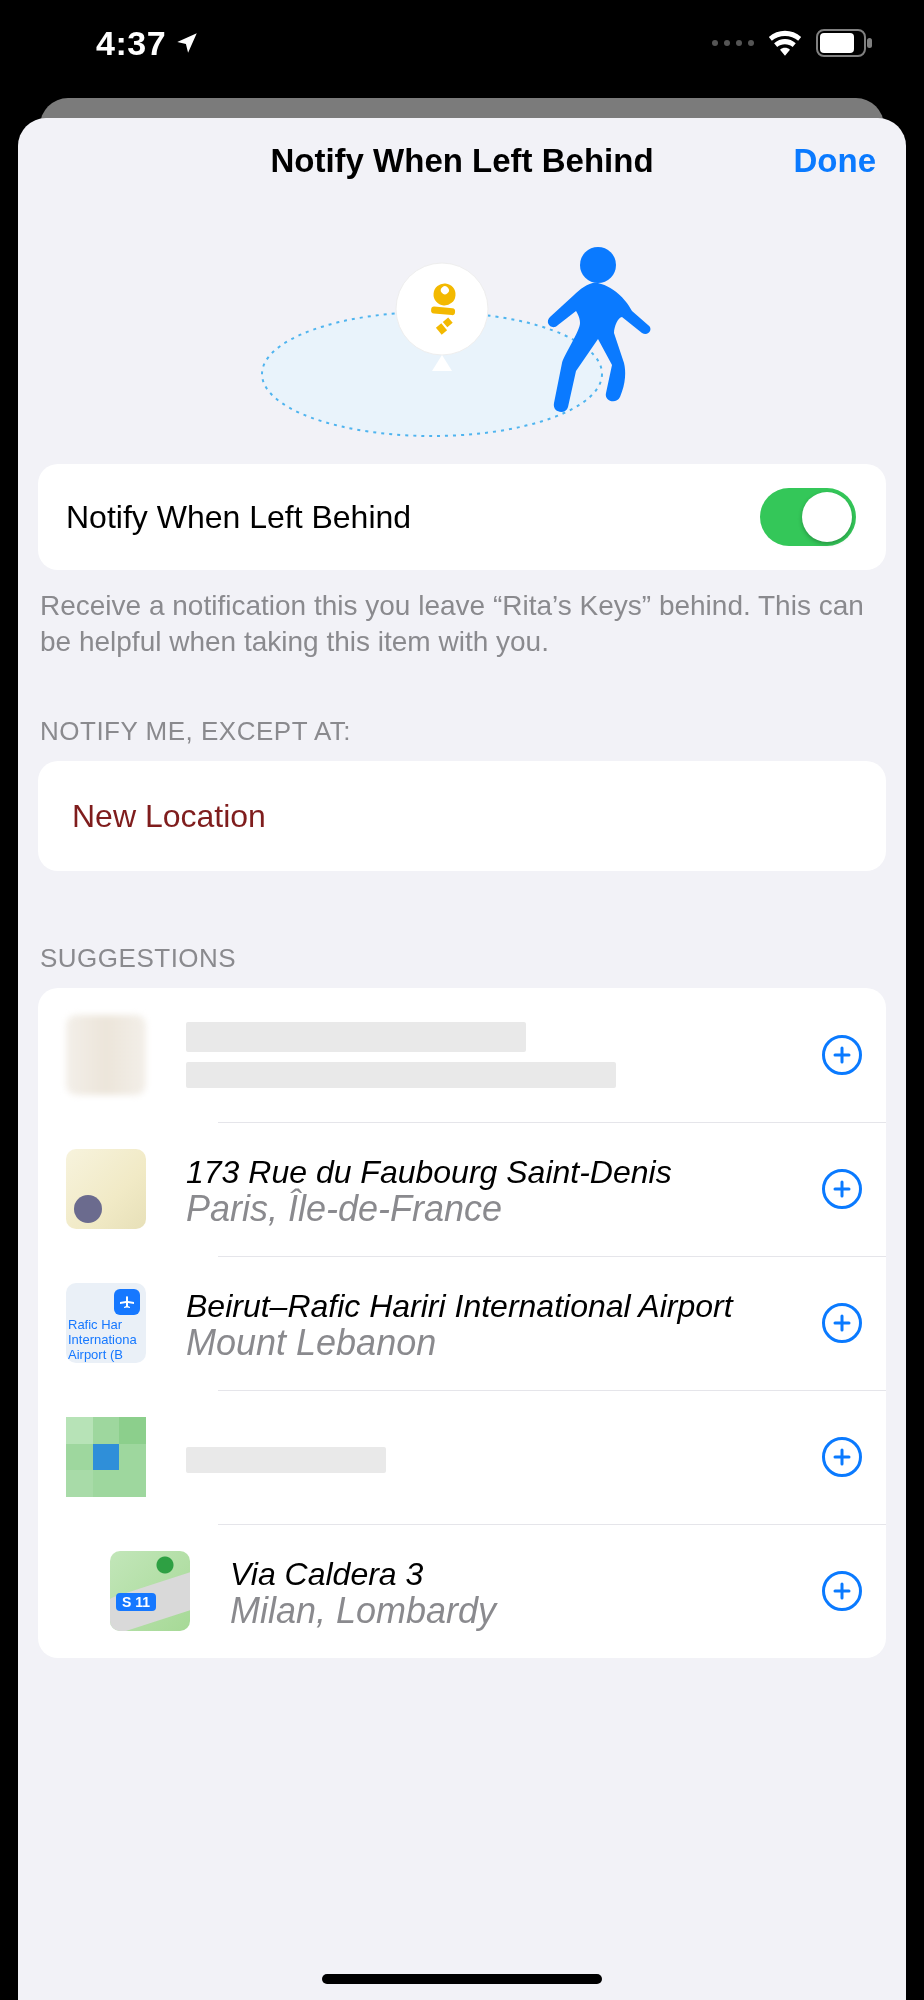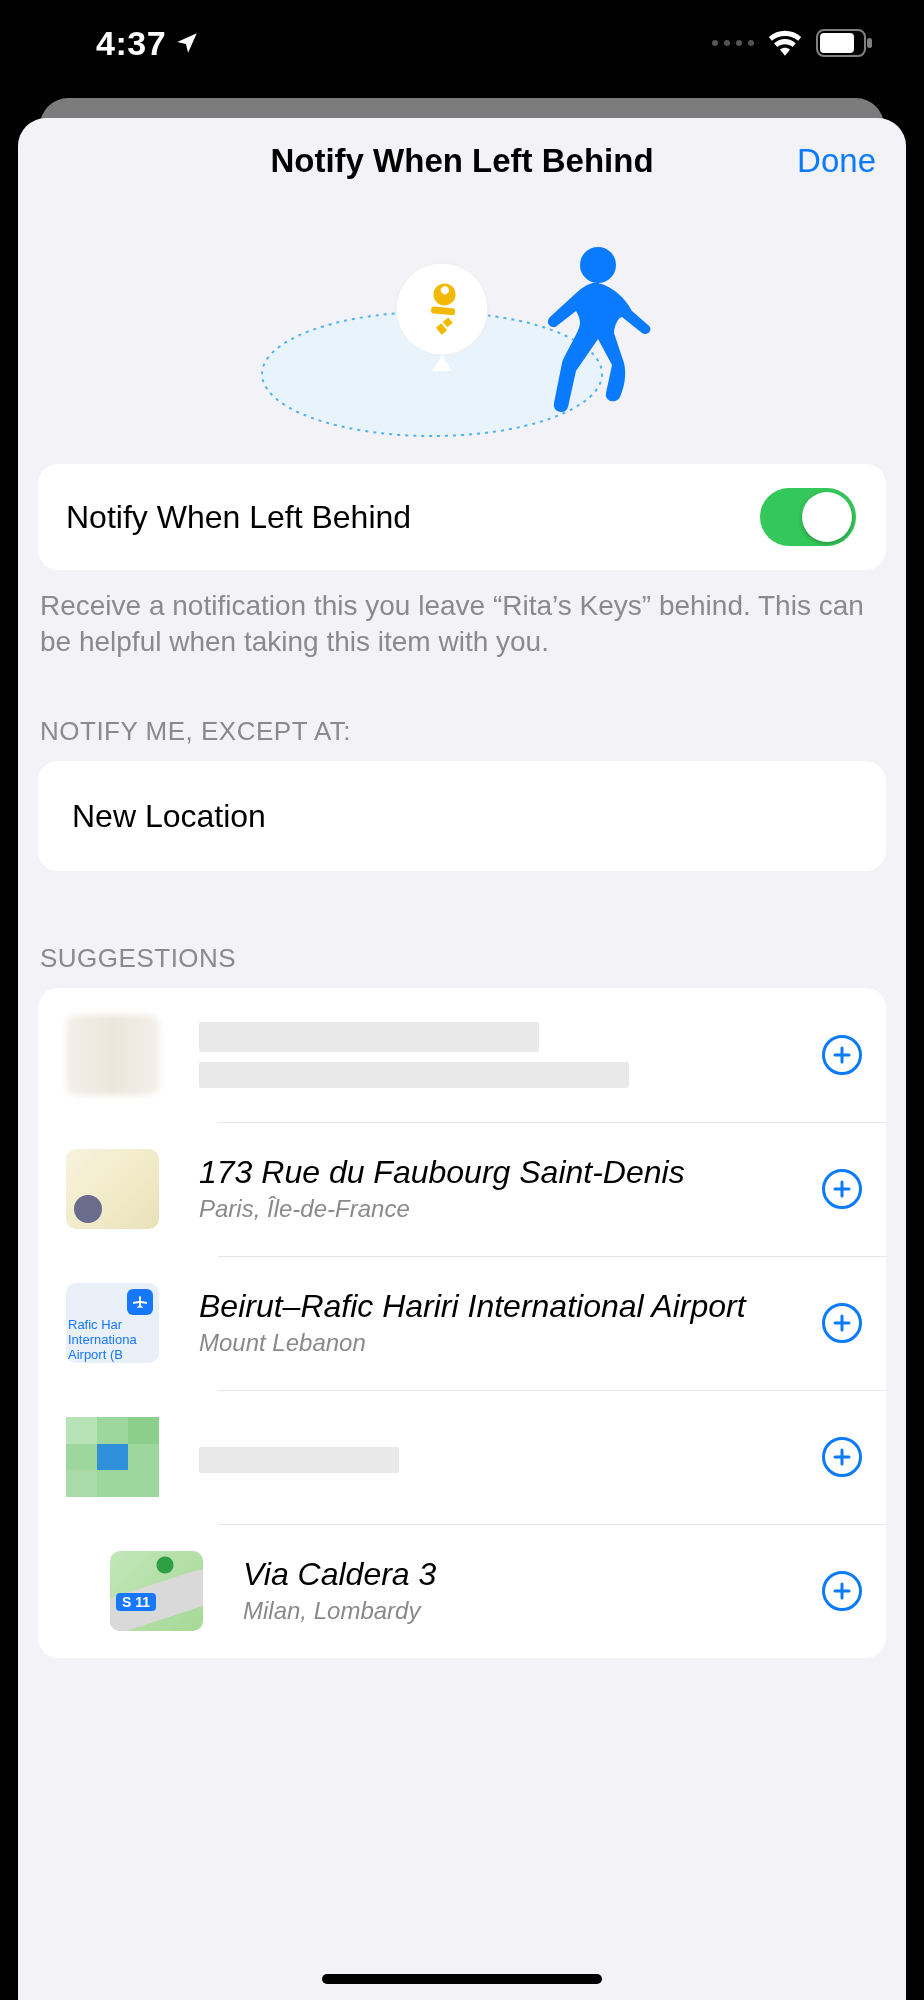--- a/index.html
+++ b/index.html
@@ -61,21 +61,21 @@
   .sheet-title {
     font-size: 33px;
     font-weight: 700;
     color: #000;
   }
   .done-btn {
     position: absolute;
     right: 30px; top: 0; bottom: 0;
     display: flex; align-items: center;
     font-size: 33px;
-    font-weight: 400;
+    font-weight: 700;
     color: #0a7aff;
   }
 
   .hero {
     height: 260px;
     display:flex;
     align-items:center;
     justify-content:center;
     position:relative;
   }
@@ -123,52 +123,52 @@
     text-transform: uppercase;
     letter-spacing: 0.5px;
   }
 
   .new-location-row {
     height: 110px;
     display:flex;
     align-items:center;
     padding-left: 34px;
     font-size: 32px;
-    color:#000000;
+    color:#7f1d1d;
   }
 
   .suggestion-list .row {
     display:flex;
     align-items:center;
     min-height: 134px;
     padding: 16px 24px 16px 28px;
     position:relative;
   }
   .suggestion-list .row + .row::before {
     content:"";
     position:absolute;
     top:0; left:180px; right:0;
     height:1px;
     background:#e5e5ea;
   }
   .thumb {
-    width: 93px; height: 80px;
+    width: 80px; height: 80px;
     border-radius: 10px;
     flex-shrink:0;
     background:#eee;
   }
   .row-text {
     flex:1;
     padding-left: 40px;
     padding-right: 10px;
     min-width:0;
     font-style:italic;
   }
   .row-title { font-size: 32px; color:#000; line-height:40px; }
-  .row-sub { font-size: 24px; color:#8a8a8e; line-height:34px; margin-top:0; }
+  .row-sub { font-size: 36px; color:#8a8a8e; line-height:34px; margin-top:0; }
   .add-btn {
     width:40px; height:40px;
     border:3px solid #0a7aff;
     border-radius:50%;
     display:flex; align-items:center; justify-content:center;
     flex-shrink:0;
   }
   .add-btn svg { display:block; }
 
   .redact-line { background:#e9e9e9; height:30px; width:340px; border-radius:2px; }

